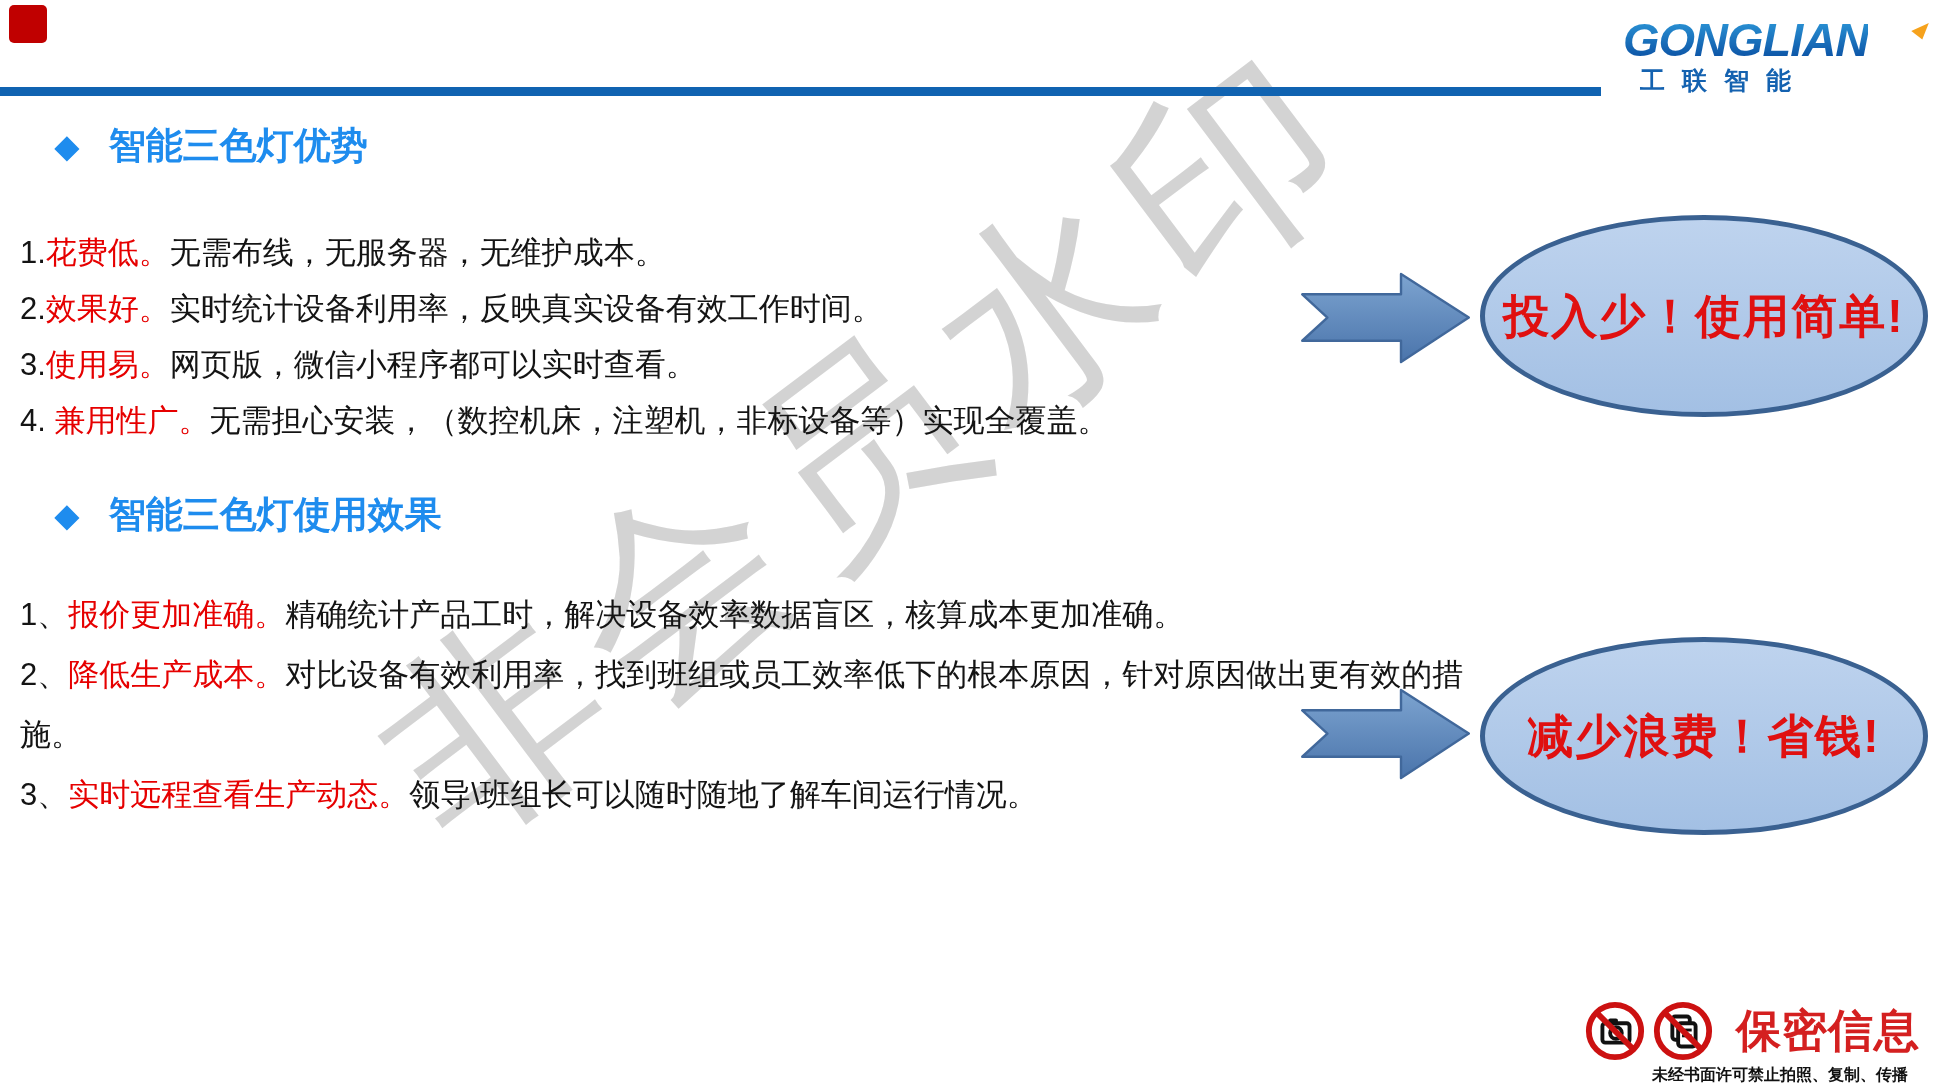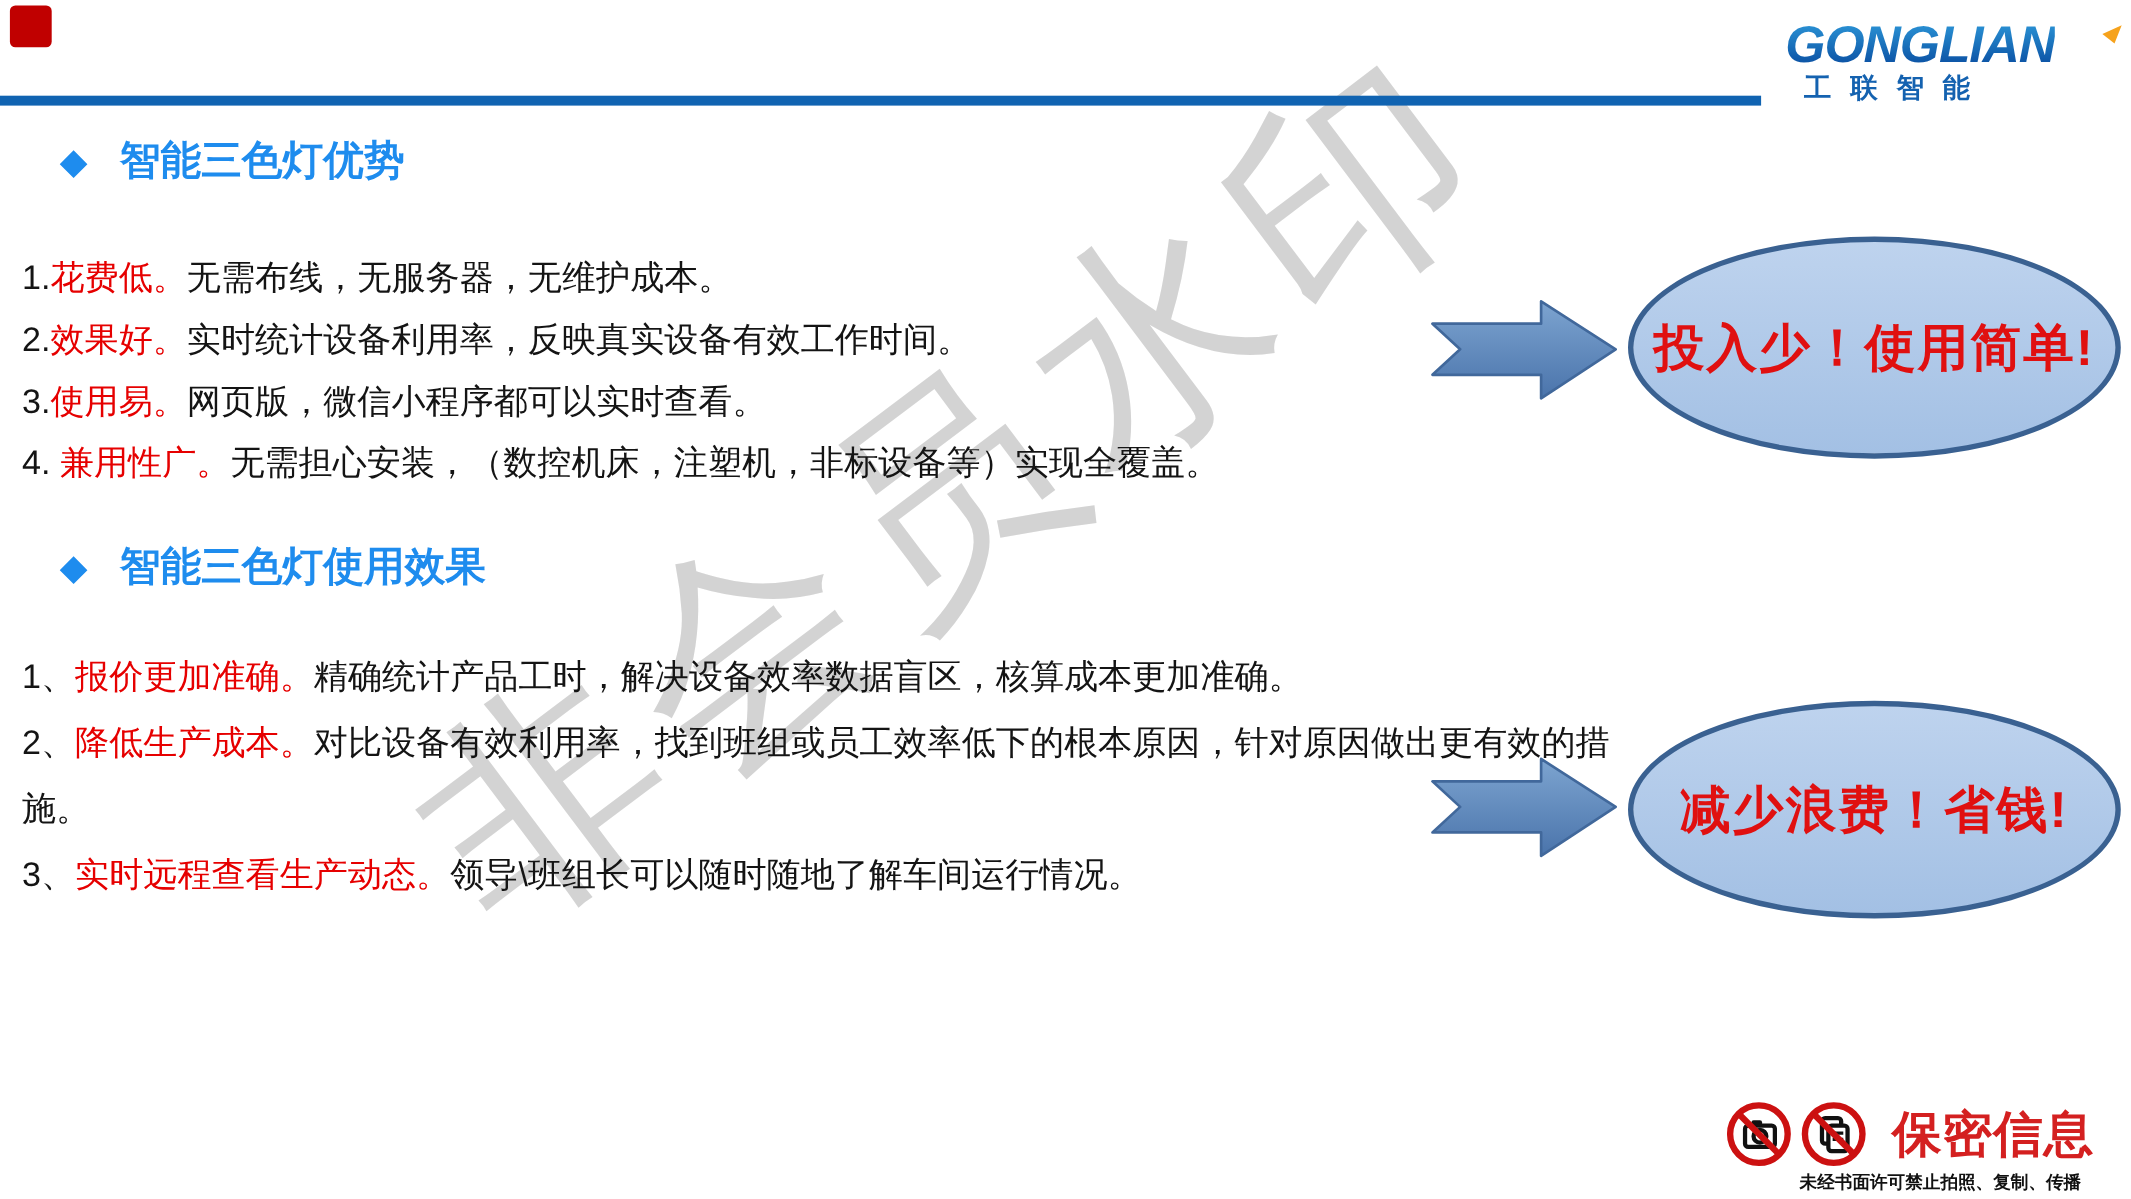--- a/index.html
+++ b/index.html
@@ -51,21 +51,21 @@
   .ellipse { position:absolute; left:1480px; width:448px; height:202px;
     background:linear-gradient(180deg,#bed3ee 0%, #a3c0e4 100%);
     border:5px solid #3a6191; border-radius:50%;
     display:flex; flex-direction:row; align-items:center; justify-content:center; }
   #ellipse1 { top:215px; }
   #ellipse2 { top:637px; height:198px; }
   .callout-line { color:#e01010; font-weight:bold; font-size:46px; line-height:56px;
     letter-spacing:2px; }
 
   
-  .footer { position:absolute; right:24px; bottom:4px; width:345px; }
+  .footer { position:absolute; right:8px; bottom:4px; width:345px; }
   .footer-top { display:flex; align-items:center; justify-content:flex-start; gap:6px; }
   .no-icon { width:62px; height:62px; }
   .conf-title { color:#d42020; font-weight:bold; font-size:45px; margin-left:16px;
     letter-spacing:1px; white-space:nowrap; }
   .conf-note { margin-top:3px; color:#111; font-weight:bold; font-size:16px;
     white-space:nowrap; text-align:center;margin-left:47px; }
 </style>
 </head>
 <body>
 

